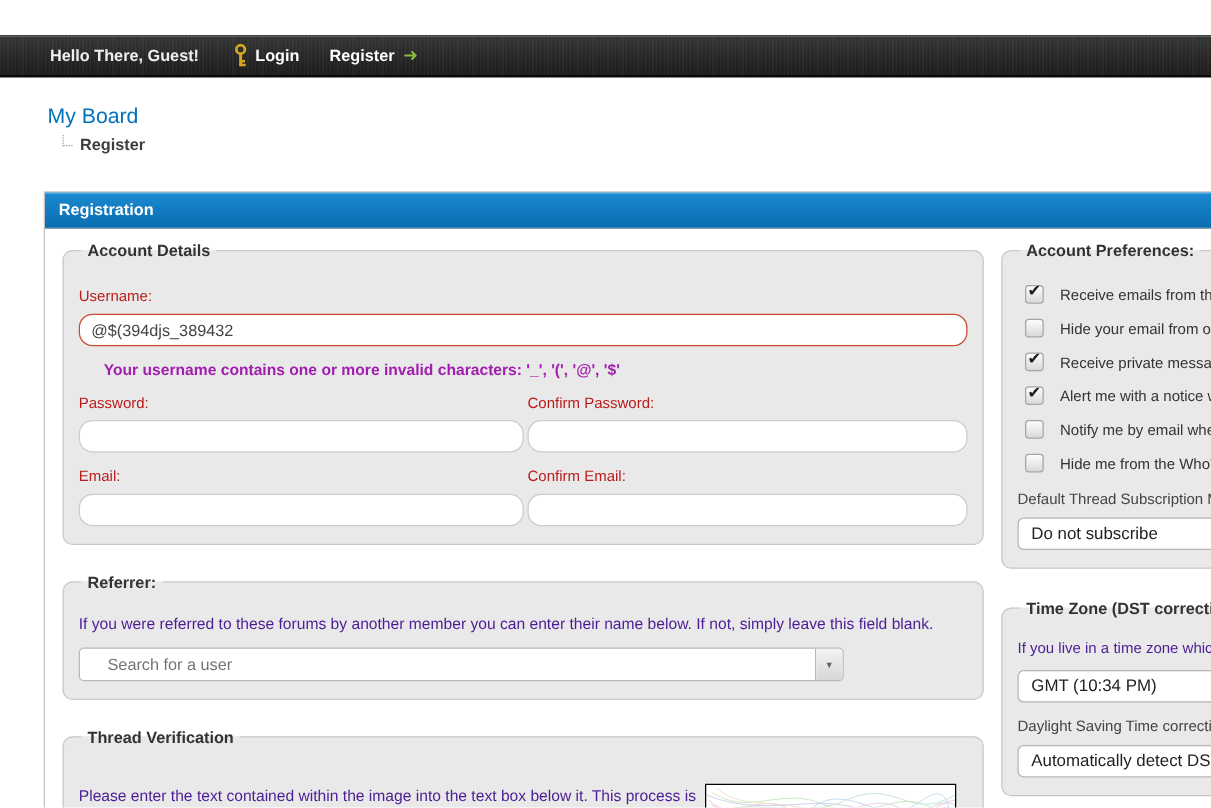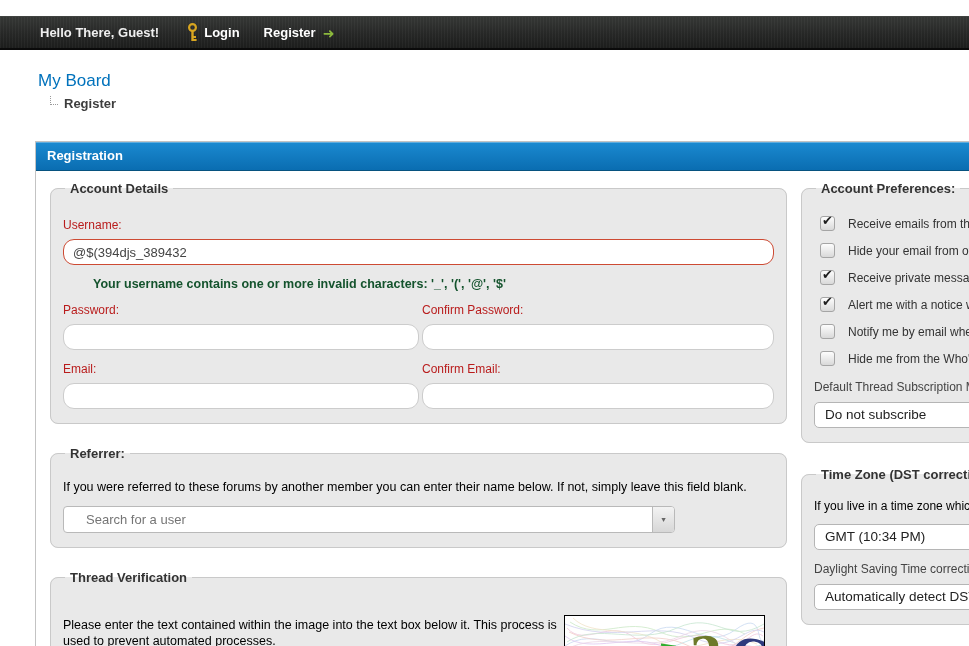--- a/index.html
+++ b/index.html
@@ -1,20 +1,20 @@
 <!DOCTYPE html>
 <html><head>
 <meta charset="utf-8">
 <style>
   * { margin:0; padding:0; box-sizing:border-box; }
   html,body { width:969px; height:646px; overflow:hidden; background:#fff;
     font-family:"Liberation Sans","DejaVu Sans",sans-serif; color:#333; }
 
   
-  .topbar { margin-top:16px; height:34px; display:flex; align-items:center;
+  .topbar { margin-top:28px; height:34px; display:flex; align-items:center;
     padding-left:40px; font-size:13px; color:#efefef;
     background-image:
       repeating-linear-gradient(90deg, rgba(255,255,255,0.035) 0 1px, transparent 1px 3px),
       linear-gradient(#353735, #262726 55%, #1c1d1c);
     border-top:1px solid #404340; border-bottom:2px solid #0a0a0a; }
   .greeting { font-weight:600; margin-right:28px; }
   .key-icon { margin-right:6px; display:inline-flex; }
   .toplink { font-weight:bold; color:#fff; }
   .login { margin-right:24px; }
   .register { margin-right:7px; }
@@ -43,24 +43,24 @@
     margin-top:10px; padding:6px 12px 14px; }
   legend { font-weight:bold; font-size:13px; color:#333; padding:0 5px; margin-left:2px; }
   .mt22 { margin-top:22px; }
   .mt24 { margin-top:24px; }
 
   .flabel { font-size:12px; color:#b91c1c; margin:12px 0 7px; }
   .text-input { display:block; width:100%; height:26px; border:1px solid #ccc;
     border-radius:11px; background:#fff; padding:0 9px; font-size:13px; color:#444;
     font-family:inherit; outline:none; }
   .input-error { border-color:#cd4a33; }
-  .error-text { color:#14532d; font-weight:bold; font-size:12.5px; margin:12px 0 0 30px; }
+  .error-text { color:#a21caf; font-weight:bold; font-size:12.5px; margin:12px 0 0 20px; }
   .two-col { display:grid; grid-template-columns:356px 352px; column-gap:3px; }
 
-  .desc { font-size:12.5px; color:#000000; margin-top:12px; line-height:16px; }
+  .desc { font-size:12.5px; color:#4c1d95; margin-top:12px; line-height:16px; }
   .combo { margin-top:11px; width:612px; height:27px; border:1px solid #b9b9b9;
     border-radius:4px; background:#fff; display:flex; align-items:stretch; }
   .combo input { flex:1; border:none; background:transparent; padding:0 22px;
     font-size:13px; color:#888; font-family:inherit; outline:none; }
   .combo-btn { width:22px; border-left:1px solid #b9b9b9; border-radius:0 3px 3px 0;
     background:linear-gradient(#f3f3f3,#d7d7d7); display:flex; align-items:center;
     justify-content:center; color:#666; font-size:9px; cursor:pointer; }
 
   .iv-fieldset { position:relative; min-height:130px; }
   .iv-desc { width:505px; margin-top:26px; }

